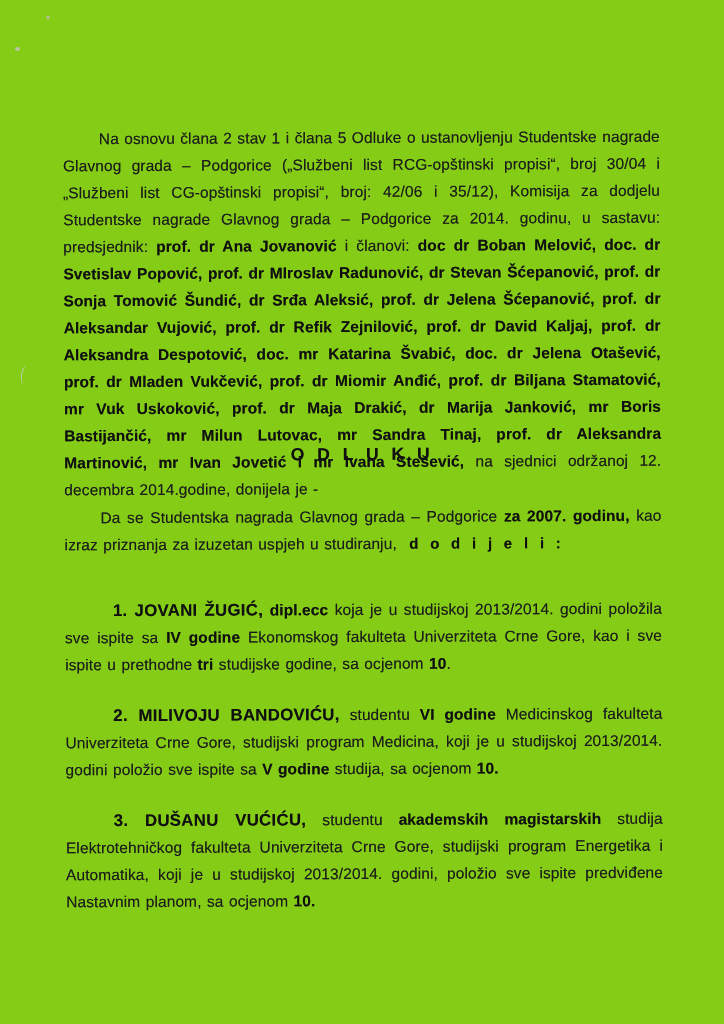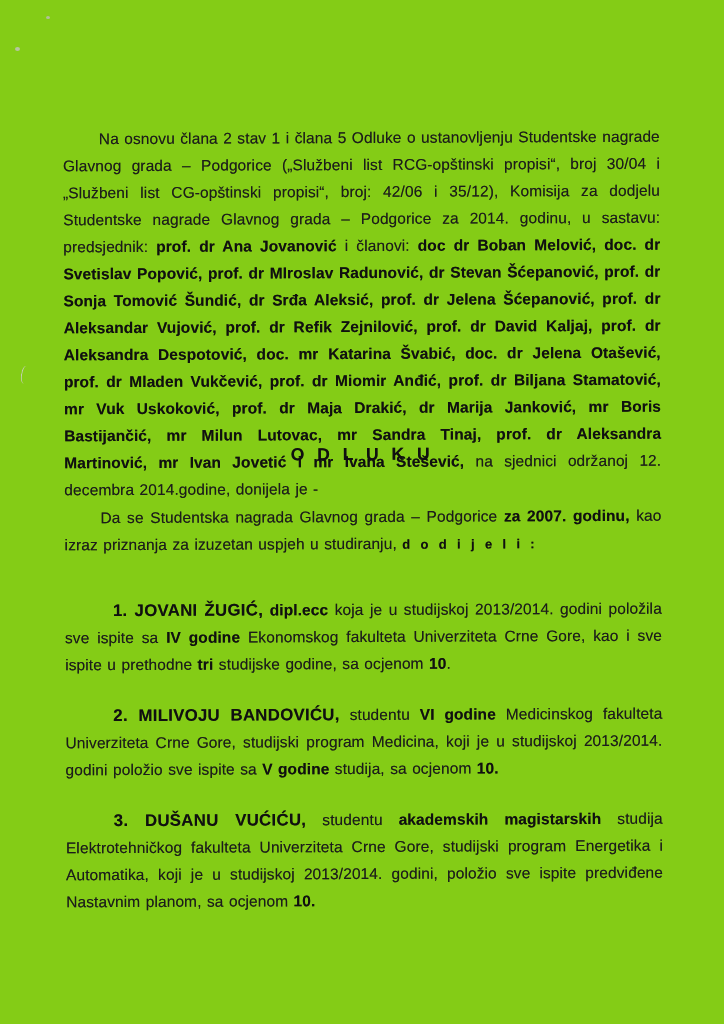--- a/index.html
+++ b/index.html
@@ -22,21 +22,21 @@
     font-size:15.5px;
     line-height:27px;
     text-align:justify;
     letter-spacing:0.1px;
     word-spacing:1px;
     text-shadow:0 0 0.45px rgba(20,20,20,0.55);
   }
   .indent{text-indent:36px;}
   .indent-lg{text-indent:48px;}
   .b{font-weight:700;color:#101010;}
-  .sp{letter-spacing:0.22em;font-size:13px;}
+  .sp{letter-spacing:0.22em;font-size:15px;margin-left:7px;}
   .lg{font-size:16.8px;letter-spacing:0.3px;}
   .doc-title{
     position:absolute;
     left:0;width:724px;
     text-align:center;
     font-size:17.5px;
     font-weight:700;
     letter-spacing:4px;
     color:#101010;
     text-shadow:0 0 0.5px rgba(20,20,20,0.6);

